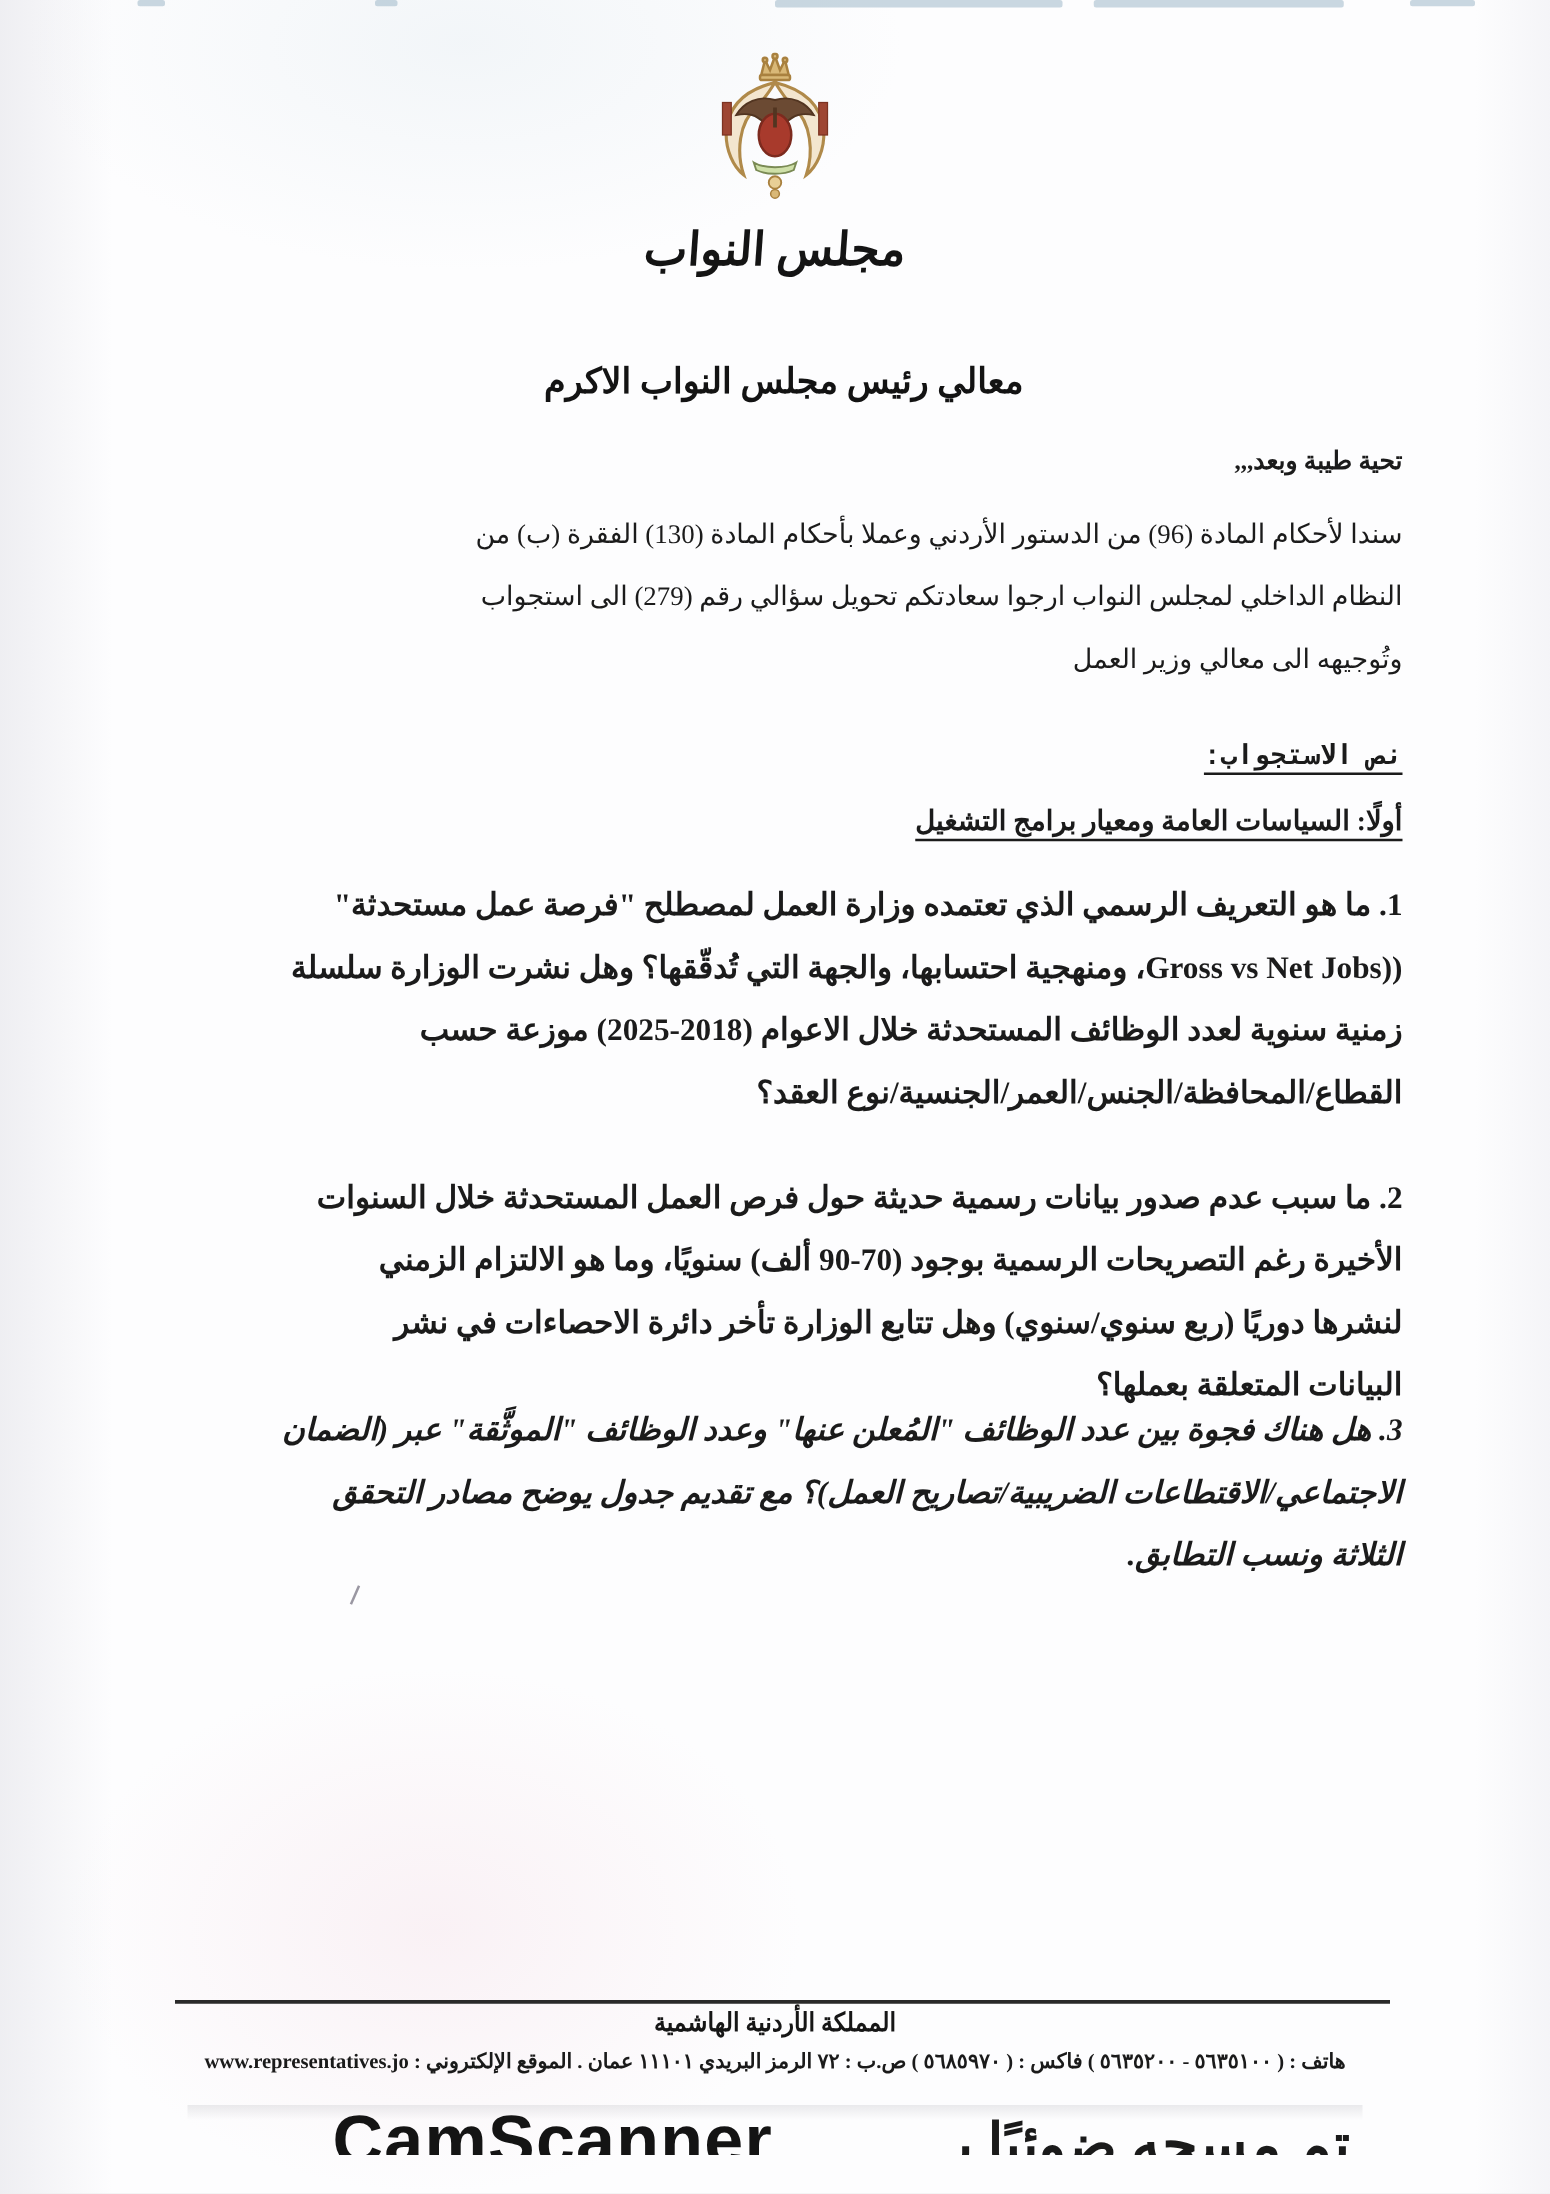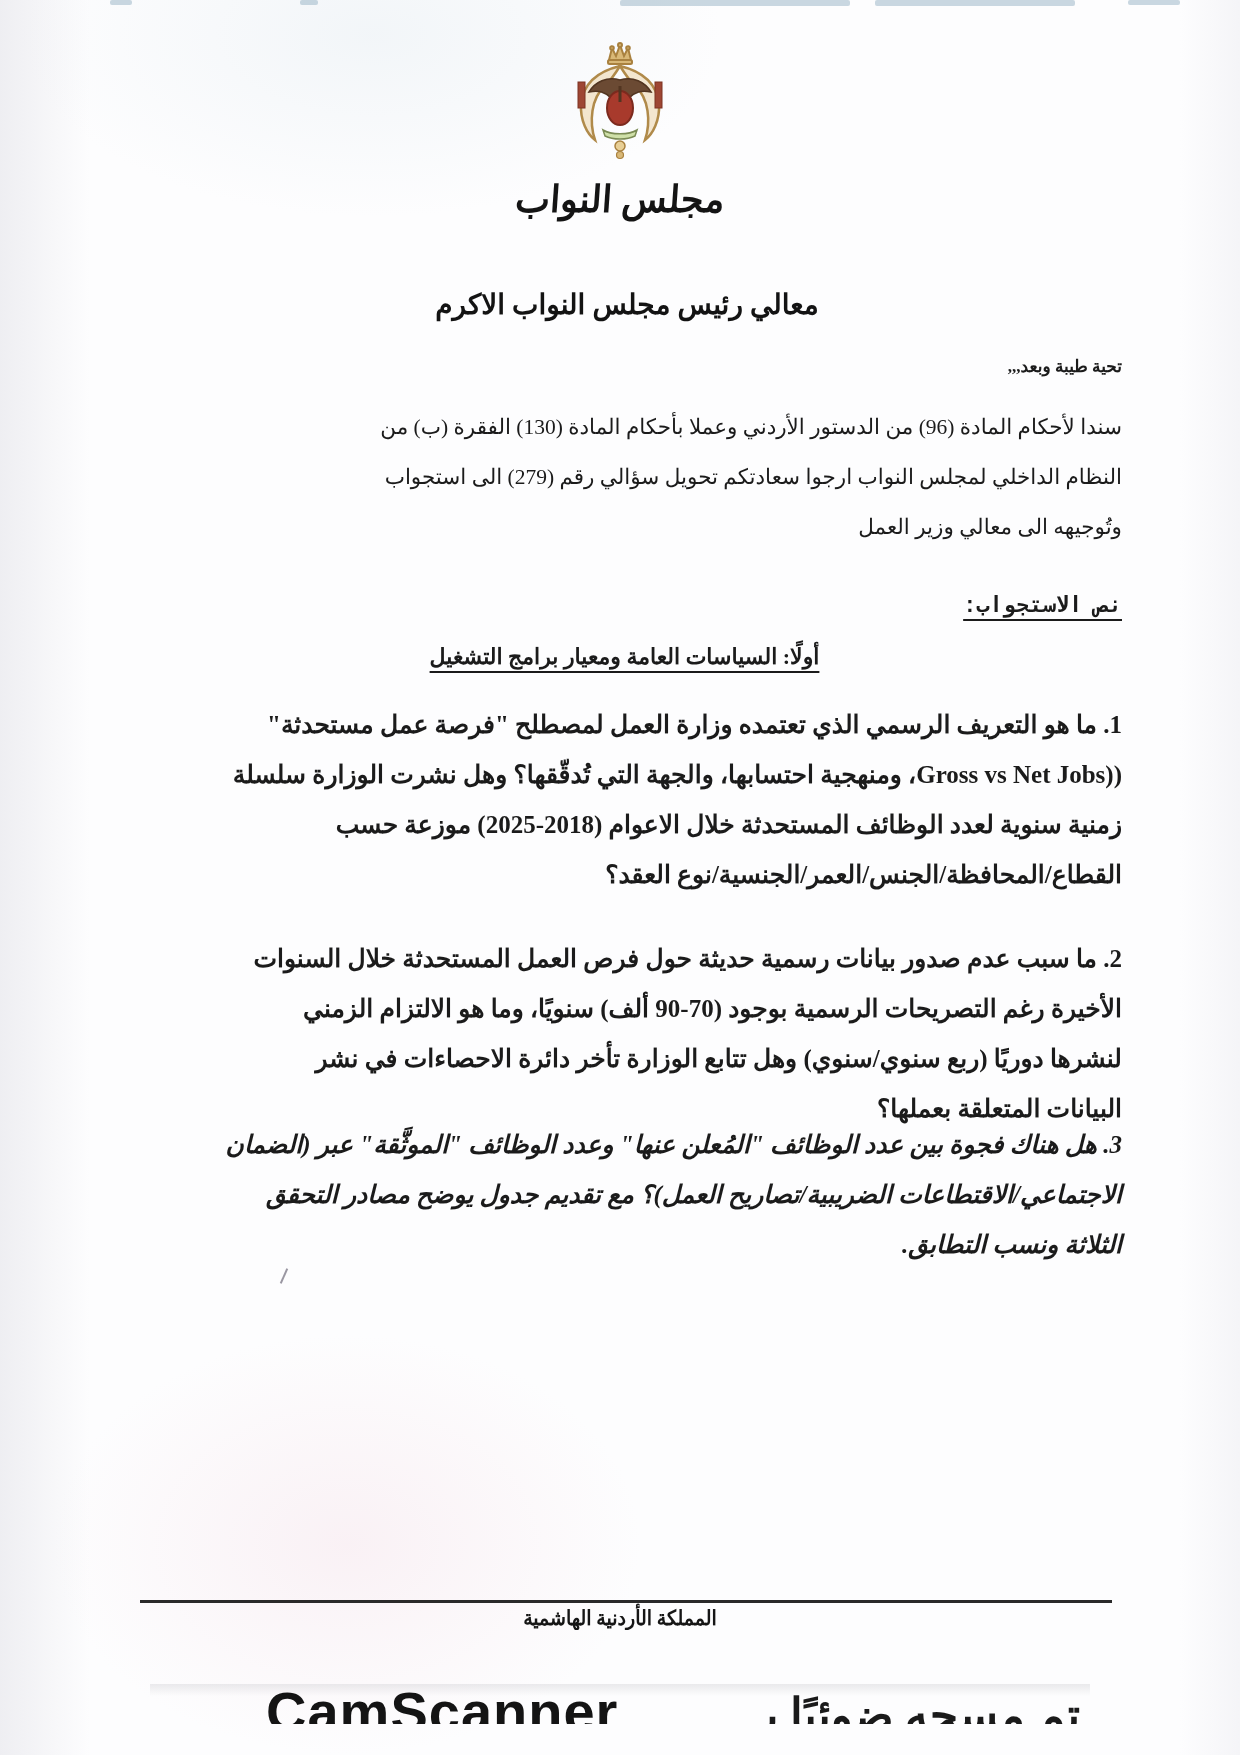--- a/index.html
+++ b/index.html
@@ -24,24 +24,24 @@
   .org-calligraphy{
     position:absolute;left:0;right:0;top:178px;text-align:center;
     font-size:37px;font-weight:bold;direction:rtl;
     transform:skewX(-4deg);letter-spacing:-1px;color:#141414;
   }
   .doc-title{
     position:absolute;left:0;right:0;top:288px;text-align:center;direction:rtl;
     font-size:28px;font-weight:bold;color:#131313;margin-left:14px;
   }
   .rtl-block{position:absolute;right:118px;width:995px;direction:rtl;text-align:right;white-space:pre-line;}
-  .greeting{top:356px;font-size:17px;font-weight:bold;font-family:Liberation Serif, serif;}
+  .greeting{top:356px;font-size:20px;font-weight:bold;font-family:Liberation Serif, serif;}
   .intro{top:402px;font-size:21.5px;line-height:50px;}
   .interp-heading{top:592px;font-size:22px;font-weight:bold;text-decoration:underline;text-underline-offset:7px;font-family:Liberation Mono, monospace;}
-  .section-heading{top:644px;font-size:22px;font-weight:bold;text-decoration:underline;text-underline-offset:7px;text-align:center;}
+  .section-heading{top:644px;font-size:22px;font-weight:bold;text-decoration:underline;text-underline-offset:7px;}
   .question{font-size:25px;font-weight:bold;line-height:50px;}
   .q1{top:700px;}
   .q2{top:934px;}
   .q3{top:1120px;font-style:italic;}
   .footer-rule{position:absolute;left:140px;top:1600px;width:972px;height:3px;background:#2a2a2a;}
   .kingdom-calligraphy{
     position:absolute;left:0;right:0;top:1606px;text-align:center;direction:rtl;
     font-size:19px;font-weight:bold;transform:scaleY(1.08);color:#161616;letter-spacing:-1px;
   }
   .contact-line{
@@ -122,20 +122,21 @@
   <div class="rtl-block question q3">3.  هل هناك فجوة بين عدد الوظائف "المُعلن عنها" وعدد الوظائف "الموثَّقة" عبر (الضمان
 الاجتماعي/الاقتطاعات الضريبية/تصاريح العمل)؟ مع تقديم جدول يوضح مصادر التحقق
 الثلاثة ونسب التطابق.</div>
 
   <div class="stray-mark"></div>
 
   <div class="footer-rule"></div>
 
   <div class="kingdom-calligraphy">المملكة الأردنية الهاشمية</div>
 
+  <div class="contact-line">هاتف : ( ٥٦٣٥١٠٠ - ٥٦٣٥٢٠٠ )  فاكس : ( ٥٦٨٥٩٧٠ )  ص.ب : ٧٢ الرمز البريدي ١١١٠١ عمان . الموقع الإلكتروني : www.representatives.jo</div>
 
   <div class="watermark-strip">
     <div class="watermark-inner">
       <span class="wm-ar">تم مسحه ضوئيًا بـ</span>
       <span class="wm-latin">CamScanner</span>
     </div>
   </div>
 
 </div>
 

